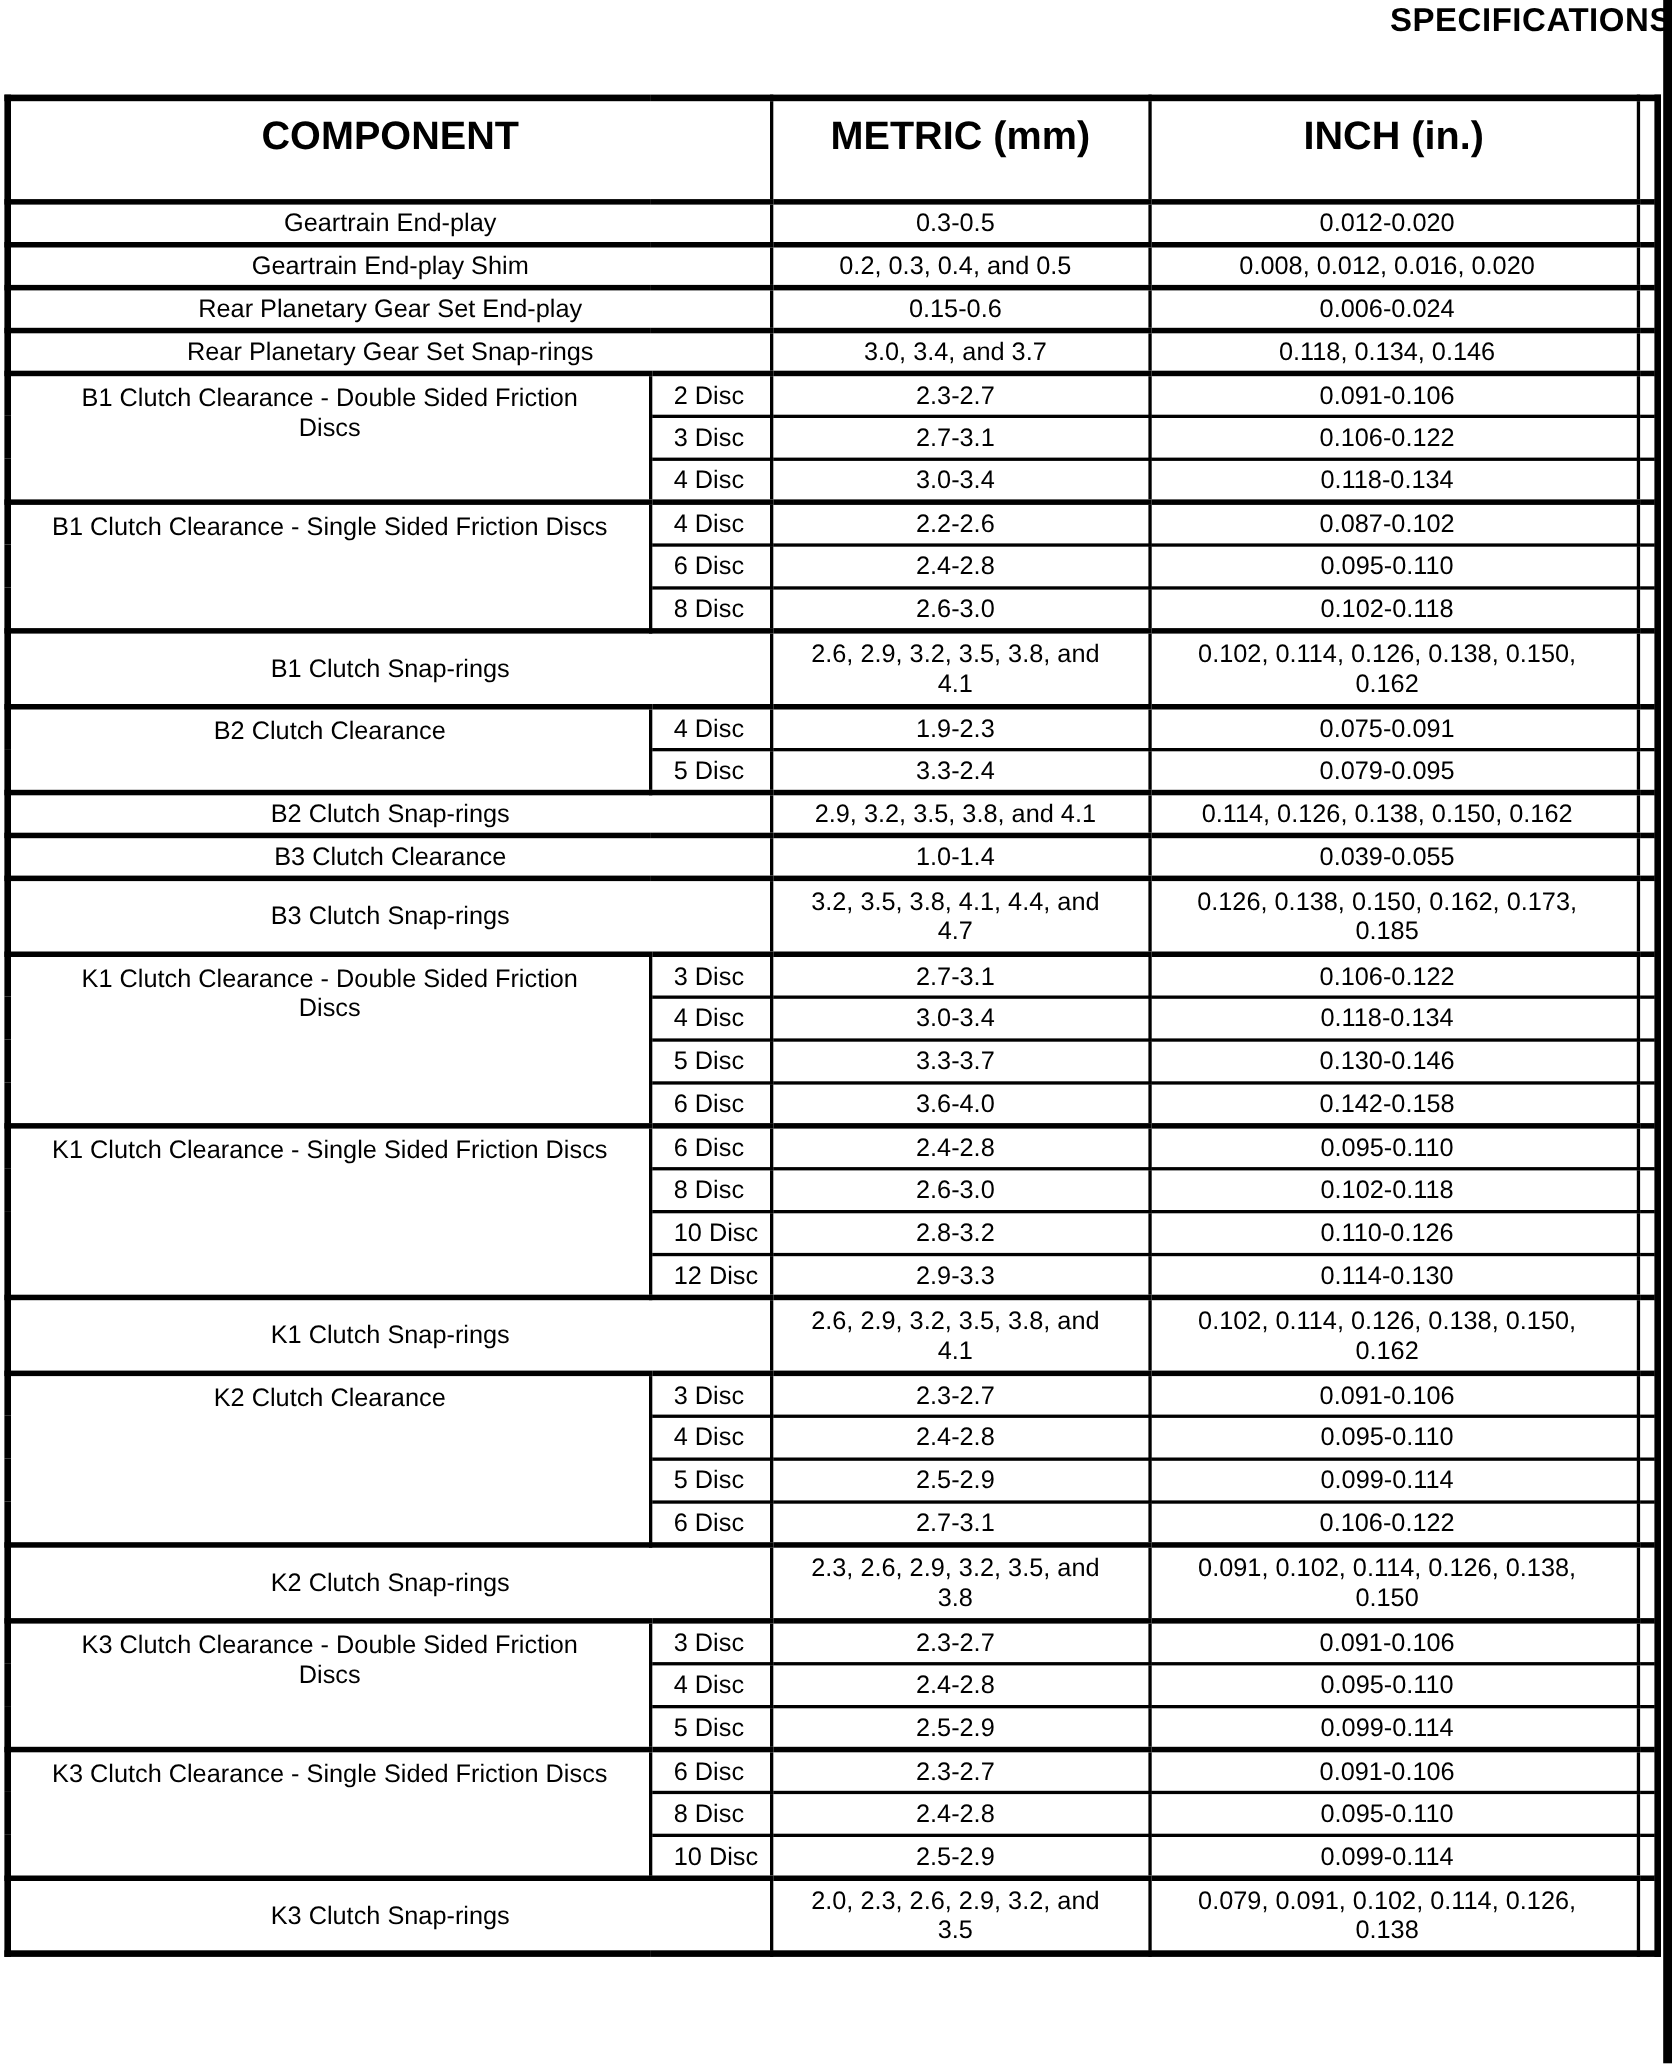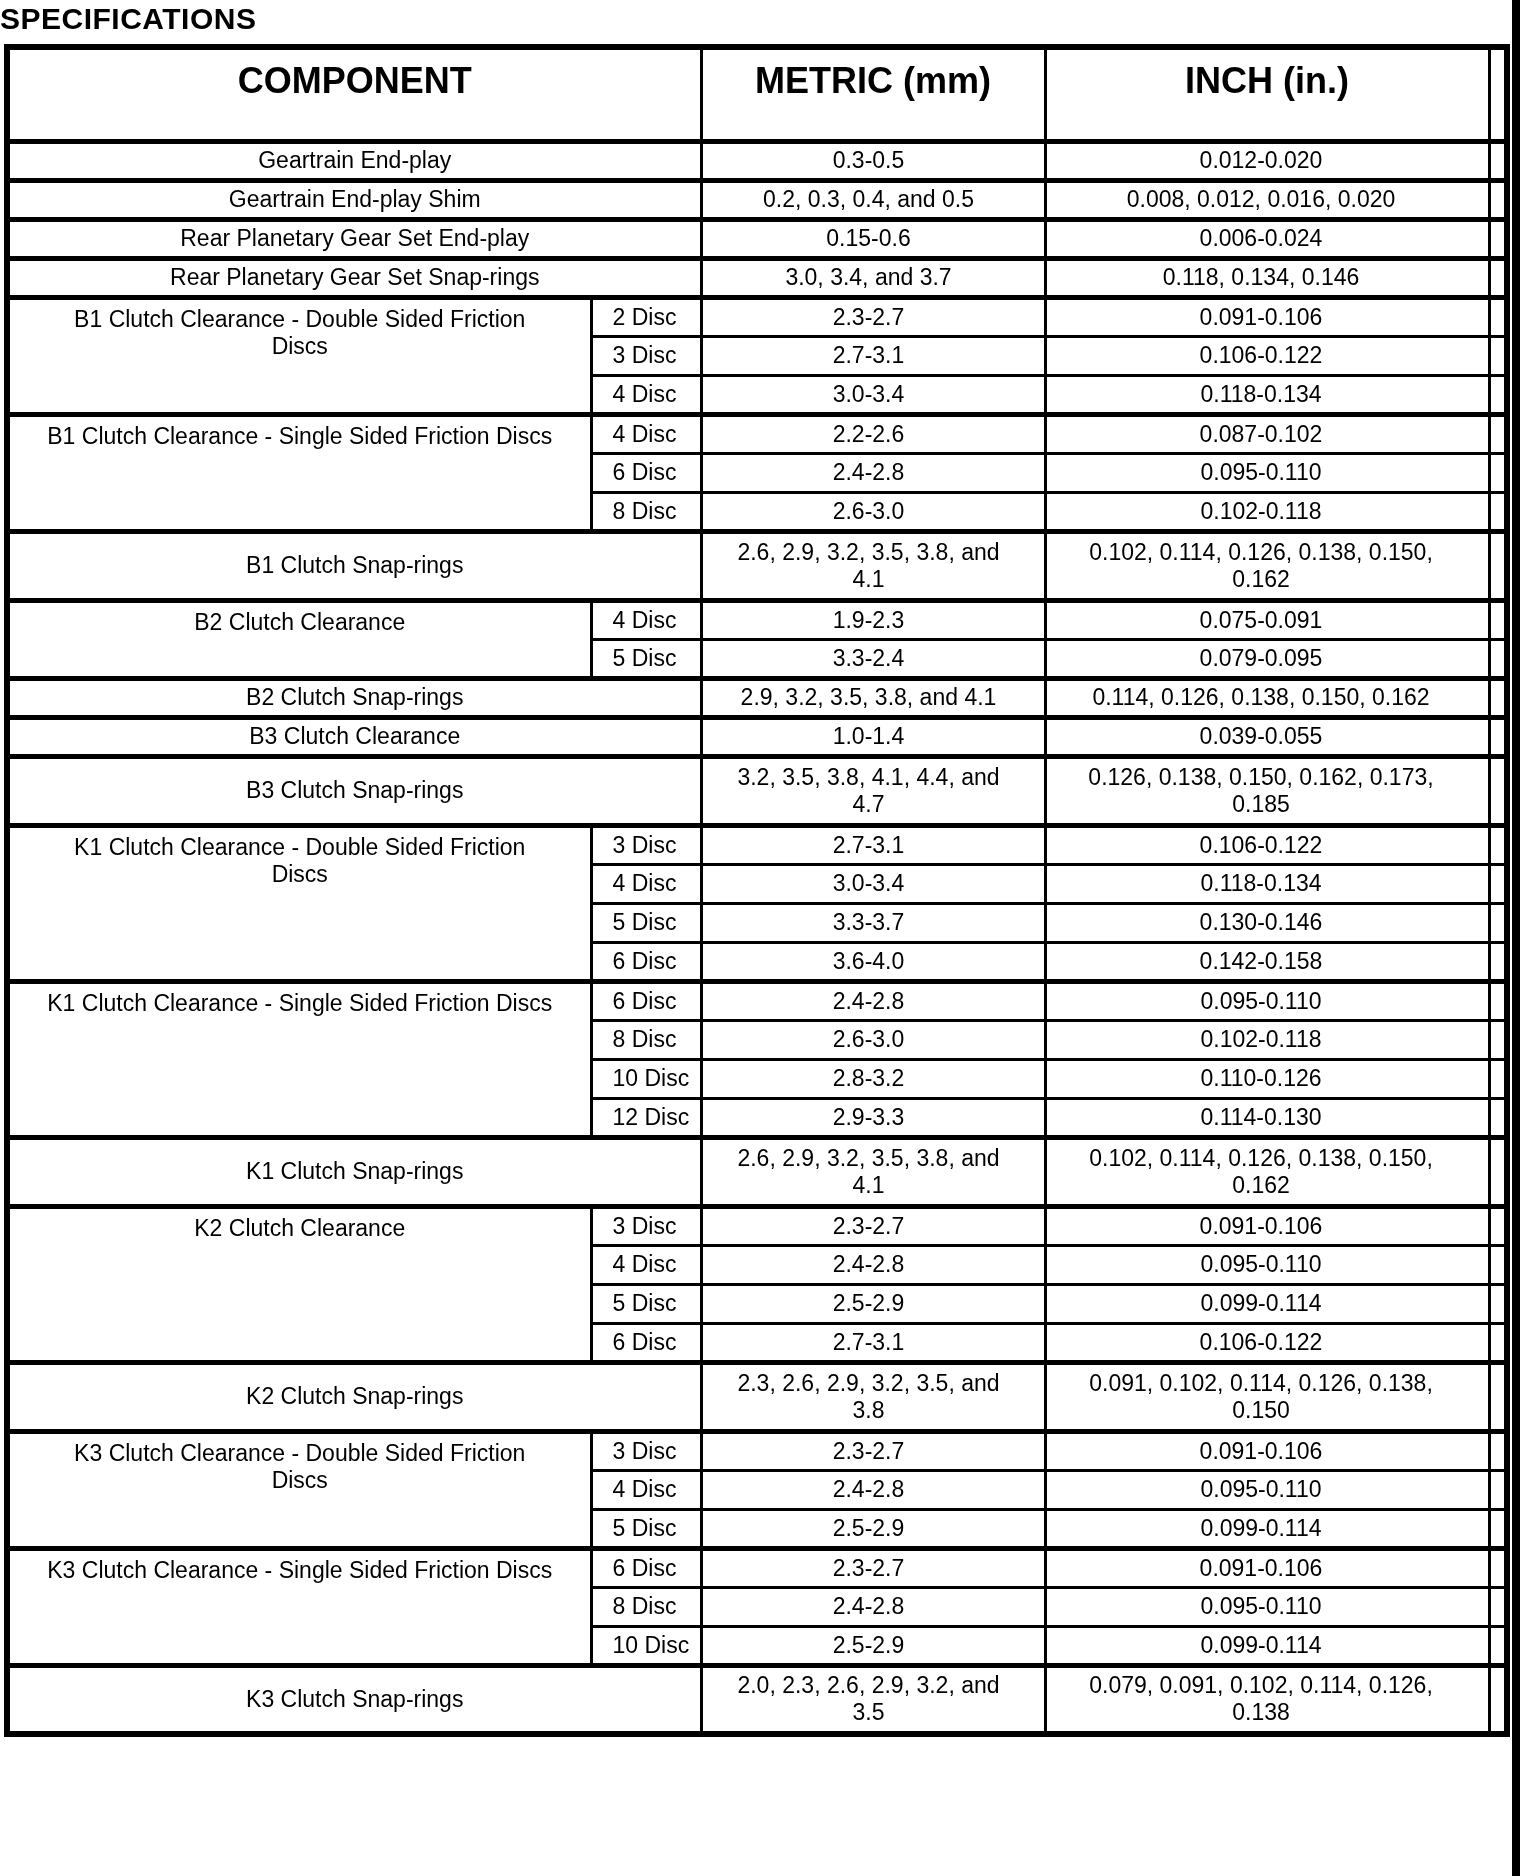--- a/index.html
+++ b/index.html
@@ -2,26 +2,27 @@
 <html><head>
 <meta charset="utf-8">
 <style>
   html, body { margin:0; padding:0; }
   body {
     width:1520px; height:1876px; background:#ffffff; color:#000000;
     font-family:"Liberation Sans", sans-serif; overflow:hidden; position:relative;
   }
   .title {
     height:44px; box-sizing:border-box; padding-top:2px;
-    text-align:left; font-weight:bold; font-size:30px; letter-spacing:0.5px;
+    text-align:right; font-weight:bold; font-size:30px; letter-spacing:0.5px;
   }
   table.spec {
     border-collapse:collapse; table-layout:fixed;
     width:1500px; margin-left:4px;
     border:6px solid #000;
+    margin-top:42px;
   }
   table.spec td, table.spec th { border:3px solid #000; overflow:hidden; }
   table.spec tr.gs > td { border-top:5px solid #000; }
   table.spec th { border-bottom:5px solid #000; }
   tr.hdr { height:94px; }
   th {
     font-size:36px; font-weight:bold; text-align:center;
     vertical-align:top; padding-top:10px;
   }
   tr { height:39px; }

